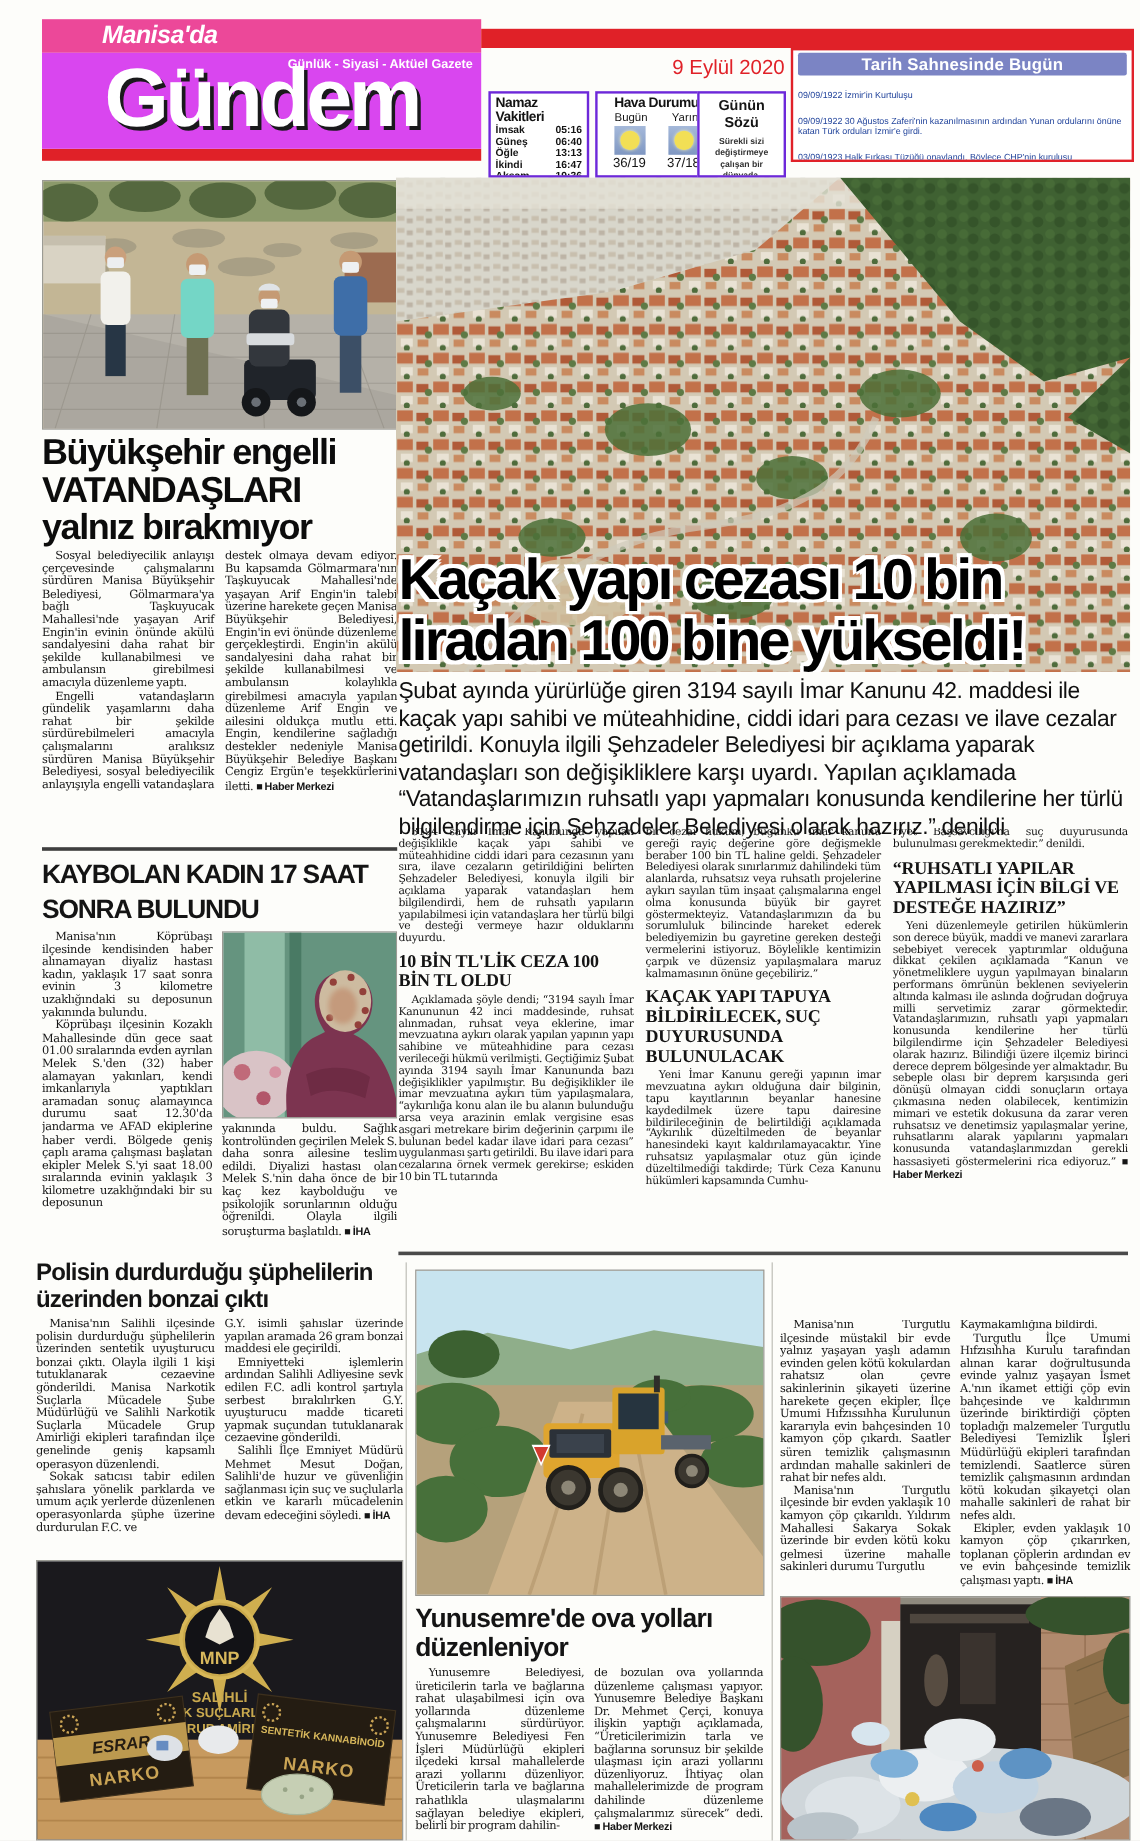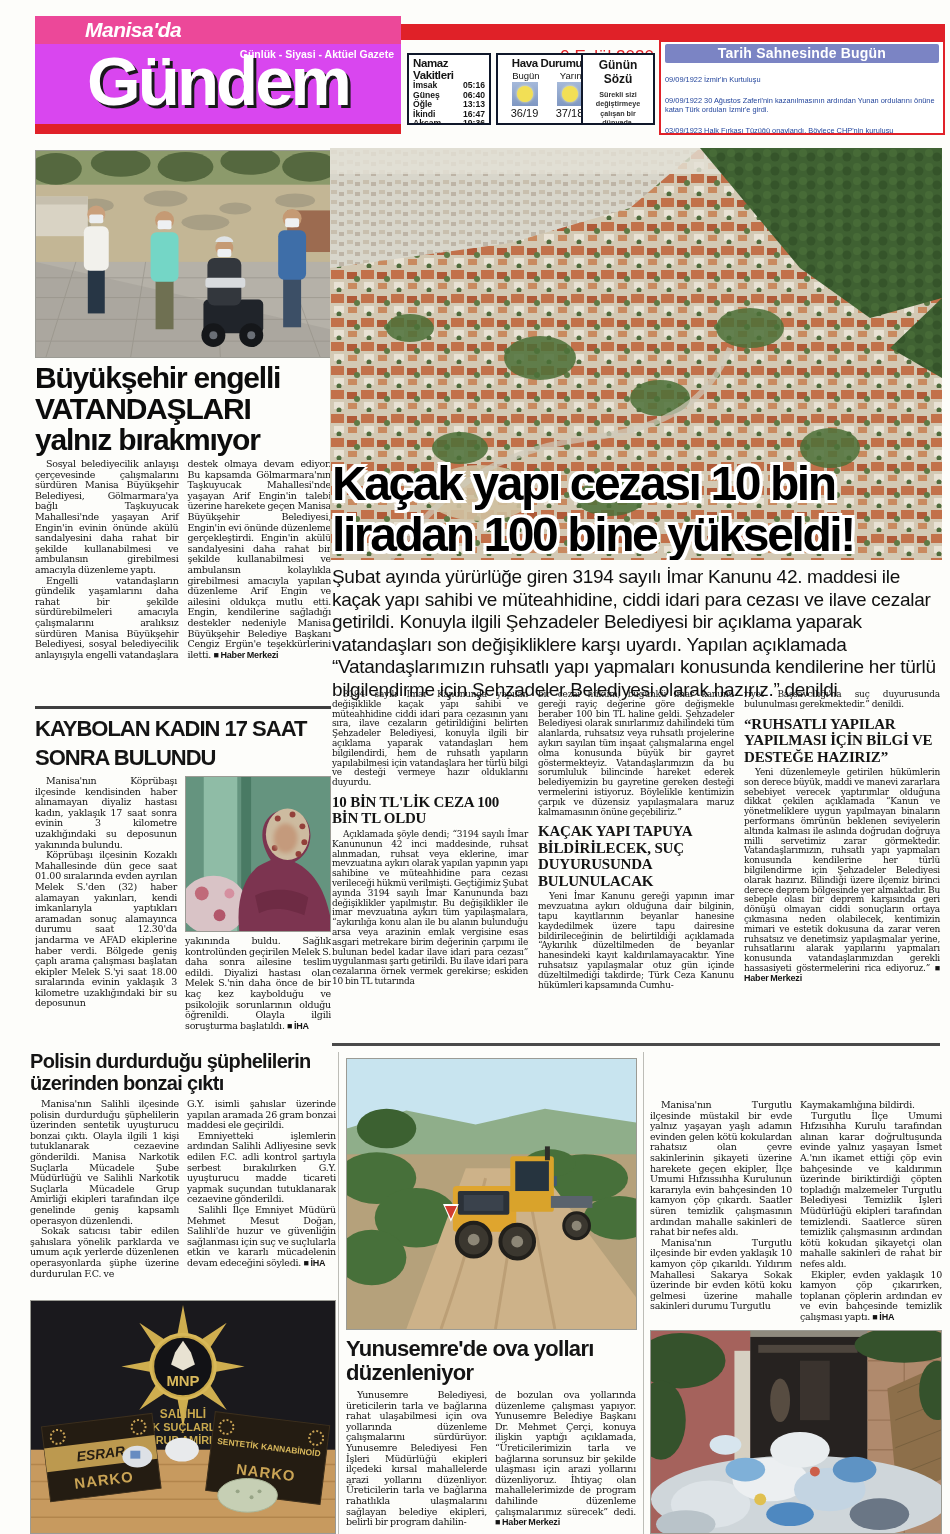--- a/index.html
+++ b/index.html
@@ -15,21 +15,21 @@
                 text-shadow:3px 3px 0 #19191b; }
   .tagline { position:absolute; top:4px; right:7px; font-size:10.5px; font-weight:bold; color:#fff; }
   .logo-bottom { height:10px; background:#e02128; }
 
   .red-strip { position:absolute; left:401px; top:24px; width:544px; height:16px; background:#e02128; }
   .date-strip { position:absolute; left:401px; top:41px; width:368px; height:26px; text-align:right; color:#e02128; }
   .date-text { font-size:17px; }
   .day-text  { font-size:17px; font-weight:bold; margin-left:4px; }
   .page-num  { font-size:27px; font-weight:bold; margin-left:5px; vertical-align:-3px; }
 
-  .ibox { position:absolute; top:53px; height:72px; border:2px solid #0f172a; background:#fff;
+  .ibox { position:absolute; top:76px; height:72px; border:2px solid #6d28d9; background:#fff;
           box-sizing:border-box; padding:2px 4px; overflow:hidden; }
   .prayer { left:407px; width:84px; }
   .prayer-title { font-size:11.5px; font-weight:bold; letter-spacing:-0.4px; }
   .prayer-row { display:flex; justify-content:space-between; font-size:8.6px; font-weight:bold; line-height:9.6px; }
   .weather { left:496px; width:102px; text-align:center; }
   .weather-title { font-size:11.5px; font-weight:bold; letter-spacing:-0.4px; }
   .weather-days { display:flex; justify-content:space-around; font-size:9.5px; margin-top:1px; }
   .suns { display:flex; justify-content:space-around; margin-top:1px; }
   .sun-icon { width:26px; height:24px; background:linear-gradient(#a5b9da,#7f97c2); position:relative; }
   .sun-icon::after { content:""; position:absolute; left:5px; top:4px; width:16px; height:16px;

